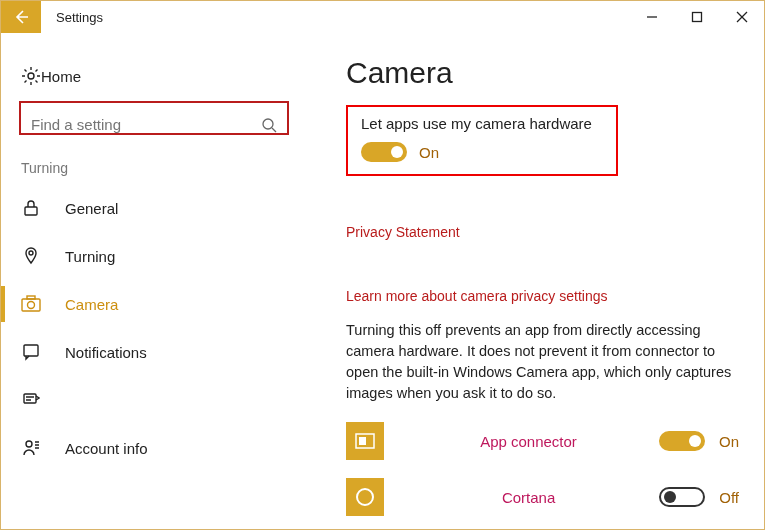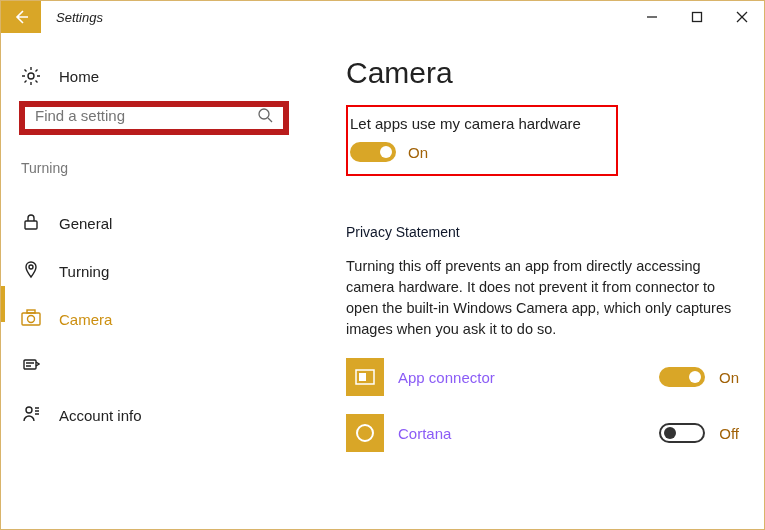--- a/index.html
+++ b/index.html
@@ -1,51 +1,51 @@
 <!DOCTYPE html>
 <html><head>
   <meta charset="utf-8">
   <style>
     * { box-sizing: border-box; margin: 0; padding: 0; font-family: "Segoe UI", Arial, sans-serif; }
     body { width: 765px; height: 530px; border: 1px solid #d9b46a; background: #fff; overflow: hidden; position: relative; }
-    .titlebar { height: 32px; display: flex; align-items: center; font-style: italic; }
+    .titlebar { height: 32px; display: flex; align-items: center; }
     .back-button { width: 40px; height: 32px; background: #d9a627; display: flex; align-items: center; justify-content: center; }
     .title-text { margin-left: 15px; font-size: 13px; color: #222; }
     .window-controls { margin-left: auto; display: flex; }
     .window-control { width: 45px; height: 32px; display: flex; align-items: center; justify-content: center; }
     .sidebar { position: absolute; top: 45px; left: 0; width: 300px; padding: 10px 18px; }
-    .home-row { display: flex; align-items: center; gap: 18px; margin: 10px 0 15px 2px; }
+    .home-row { display: flex; align-items: center; margin: 10px 0 15px 2px; }
     .home-label { font-size: 15px; color: #222; }
-    .search-box { width: 270px; height: 34px; border: 6px solid #b91c1c; display: flex; align-items: flex-start; padding: 0 10px; margin-bottom: 25px; }
+    .search-box { width: 270px; height: 34px; border: 2px solid #b91c1c; display: flex; align-items: flex-end; padding: 0 10px; margin-bottom: 25px; }
     .search-input { flex: 1; border: none; outline: none; font-size: 15px; color: #666; background: transparent; }
     .section-header { color: #777; font-size: 14px; margin-bottom: 8px; margin-left: 2px; }
-    .nav-item { display: flex; align-items: flex-end; gap: 18px; height: 48px; padding-left: 2px; position: relative; }
+    .nav-item { display: flex; align-items: center; gap: 24px; height: 48px; padding-left: 2px; position: relative; }
     .nav-item.active { color: #cc8f10; }
     .nav-item.active::before { content: ""; position: absolute; left: -18px; width: 4px; top: 6px; bottom: 6px; background: #d9a627; }
     .nav-label { font-size: 15px; color: #222; }
     .nav-item.active .nav-label { color: #cc8f10; }
     .nav-icon { width: 20px; height: 20px; display: flex; align-items: center; justify-content: center; }
     .main { position: absolute; top: 45px; left: 345px; right: 25px; bottom: 0; overflow: hidden; }
     .h1 { font-size: 30px; font-weight: 300; color: #222; margin: 10px 0 15px 0; }
-    .highlight-box { border: 2px solid #e00; padding: 8px 12px 12px 2px; margin-bottom: 12px; width: 272px; }
+    .highlight-box { border: 2px solid #e00; padding: 8px 12px 12px 13px; margin-bottom: 12px; width: 272px; }
     .subhdr { font-size: 15px; color: #222; margin-bottom: 10px; }
     .toggle-row { display: flex; align-items: center; gap: 12px; }
     .toggle { width: 46px; height: 20px; border-radius: 10px; position: relative; }
     .toggle.on { background: #d9a627; }
     .toggle.off { background: #fff; border: 2px solid #333; }
     .toggle .knob { position: absolute; width: 12px; height: 12px; border-radius: 50%; top: 4px; }
     .toggle.on .knob { background: #fff; right: 4px; }
     .toggle.off .knob { background: #333; left: 3px; top: 2px; }
     .toggle-label { font-size: 15px; color: #a16207; }
-    .link { color: #0f172a; font-size: 14px; display: block; margin-bottom: 16px; margin-top: 48px; }
+    .link { color: #b91c1c; font-size: 14px; display: block; margin-bottom: 16px; margin-top: 48px; }
     .h2 { font-size: 20px; font-weight: 400; color: #222; margin: 10px 0 14px 0; }
     .desc { font-size: 14.5px; color: #222; line-height: 1.45; margin-bottom: 18px; max-width: 390px; }
     .app-row { display: flex; align-items: center; margin-bottom: 18px; }
     .app-icon { width: 38px; height: 38px; background: #d9a627; display: flex; align-items: center; justify-content: center; margin-right: 14px; }
-    .app-name { font-size: 15px; color: #8b5cf6; flex: 1; }
+    .app-name { font-size: 15px; color: #be185d; flex: 1; text-align: center; }
     .app-toggle-wrap { display: flex; align-items: center; gap: 14px; }
     .navsvg { stroke: #222; fill: none; stroke-width: 1.4; }
     .nav-item.active .navsvg { stroke: #cc8f10; }
   </style>
 </head>
 <body>
 
 <div class="titlebar">
   <div class="back-button">
     <svg width="18" height="18" viewBox="0 0 18 18">
@@ -116,20 +116,29 @@
           <rect x="1" y="4" width="18" height="12" rx="1"></rect>
           <circle cx="10" cy="10" r="3.5"></circle>
           <rect x="6" y="1" width="8" height="3"></rect>
         </svg>
       </span>
     <span class="nav-label">Camera</span>
   </div>
   <div class="nav-item">
     <span class="nav-icon">
         <svg width="18" height="18" viewBox="0 0 18 18" class="navsvg">
+          <rect x="2" y="2" width="14" height="11" rx="1"></rect>
+          <path d="M7 13l-3 3v-3"></path>
+        </svg>
+      </span>
+    <span class="nav-label">Notifications</span>
+  </div>
+  <div class="nav-item">
+    <span class="nav-icon">
+        <svg width="18" height="18" viewBox="0 0 18 18" class="navsvg">
           <rect x="2" y="3" width="12" height="9" rx="1"></rect>
           <path d="M4 6h8M4 9h5M14 5l3 2-3 2"></path>
         </svg>
       </span>
   </div>
   <div class="nav-item">
     <span class="nav-icon">
         <svg width="18" height="18" viewBox="0 0 18 18" class="navsvg">
           <circle cx="7" cy="5" r="3"></circle>
           <path d="M2 16c0-3 2.5-5 5-5s5 2 5 5M13 3h4M13 6h4M13 9h4"></path>
@@ -144,20 +153,21 @@
   <div class="highlight-box">
     <div class="subhdr">Let apps use my camera hardware</div>
     <div class="toggle-row">
       <div class="toggle on">
           <div class="knob"></div>
         </div>
       <span class="toggle-label">On</span>
     </div>
   </div>
   <a class="link">Privacy Statement</a>
+  <a class="link">Learn more about camera privacy settings</a>
   <div class="desc">Turning this off prevents an app from directly accessing camera hardware. It does not prevent it from connector to open the built-in Windows Camera app, which only captures images when you ask it to do so.</div>
 
   <div class="app-row">
     <div class="app-icon">
         <svg width="22" height="22" viewBox="0 0 22 22">
           <rect x="2" y="4" width="18" height="14" stroke="#fff" stroke-width="1.5" fill="none"></rect>
           <rect x="5" y="7" width="7" height="8" fill="#fff"></rect>
         </svg>
       </div>
     <span class="app-name">App connector</span>

